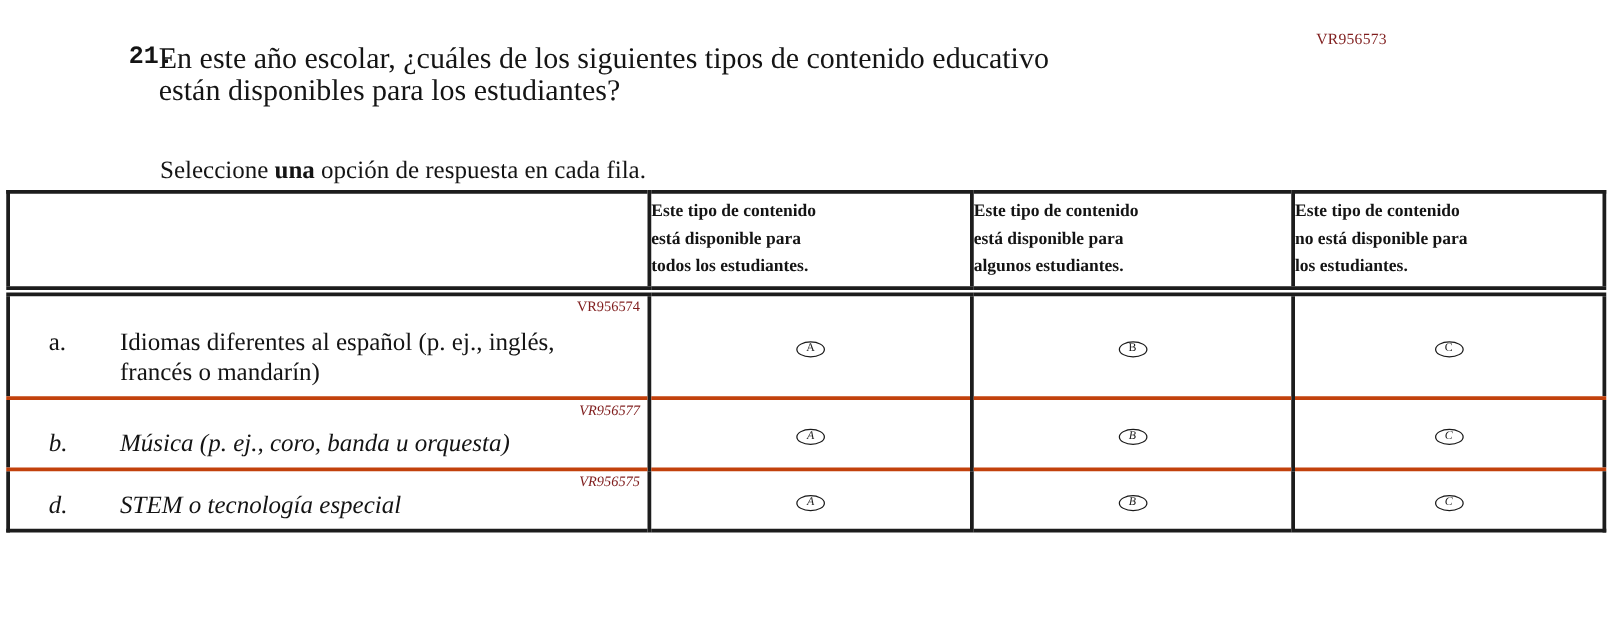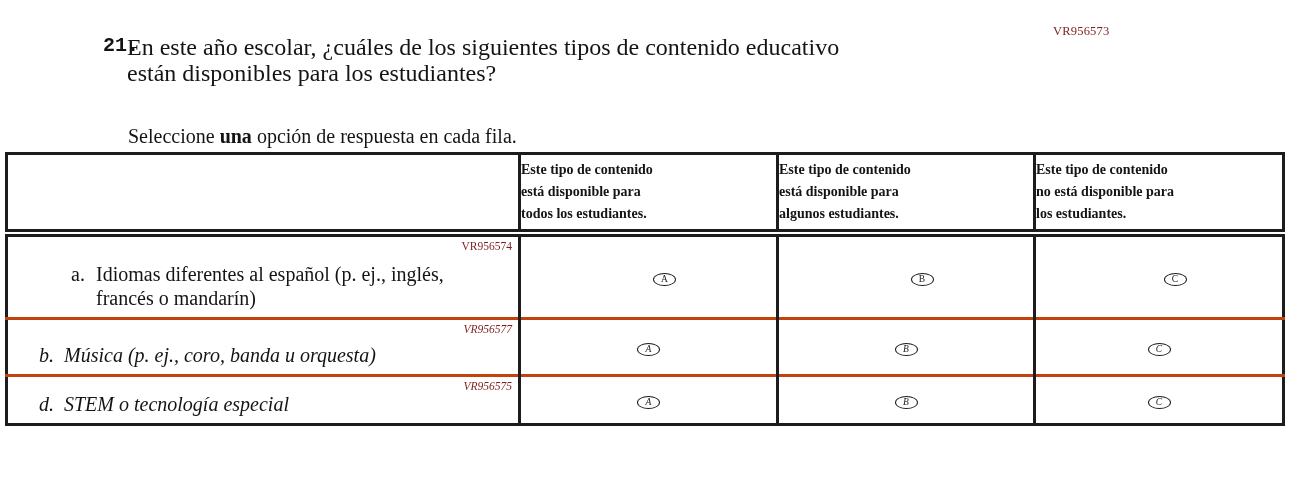--- a/index.html
+++ b/index.html
@@ -61,21 +61,21 @@
     height: 74px;
     border-bottom: 8px double #1c1c1c;
     font-size: 14px;
     font-weight: bold;
     line-height: 22px;
     text-align: left;
     vertical-align: middle;
   }
   .hdr-line { display: block; }
   tr.row-sep td { border-top: 3px solid #c2410c; font-style: italic; }
-  tr.r-a td { height: 80px; padding-left: 32px; }
+  tr.r-a td { height: 80px; }
   tr.r-b td { height: 54px; }
   tr.r-c td { height: 62px; }
   tr.r-d td { height: 46px; }
   td.label-cell {
     position: relative;
     vertical-align: bottom;
   }
   .cell-vr {
     position: absolute;
     top: 3px;
@@ -83,21 +83,21 @@
     font-size: 11.5px;
   }
   .row-label {
     display: flex;
     align-items: flex-start;
     padding: 0 0 7px 31px;
     font-size: 20px;
     line-height: 24px;
   }
   .row-letter { width: 25px; flex: none; }
-  .label-line { display: block; }
+  .label-line { display: block; margin-left: 32px; }
   td.bubble-cell { text-align: center; vertical-align: middle; }
   .bubble {
     display: inline-flex;
     align-items: center;
     justify-content: center;
     width: 21px;
     height: 11px;
     border: 1.5px solid #1a1a1a;
     border-radius: 50%;
     font-size: 9.5px;

